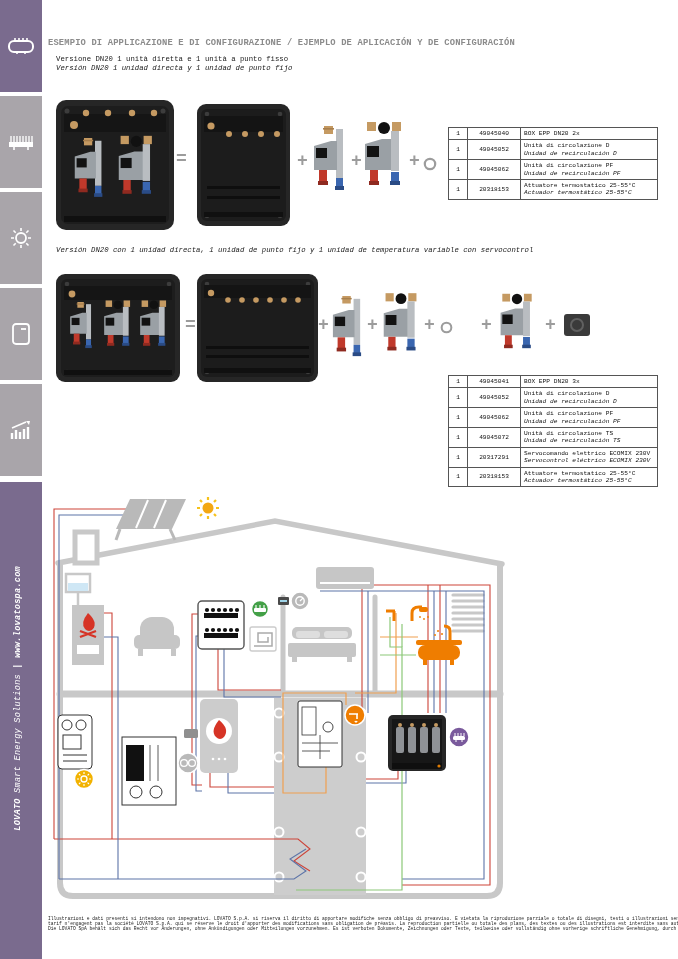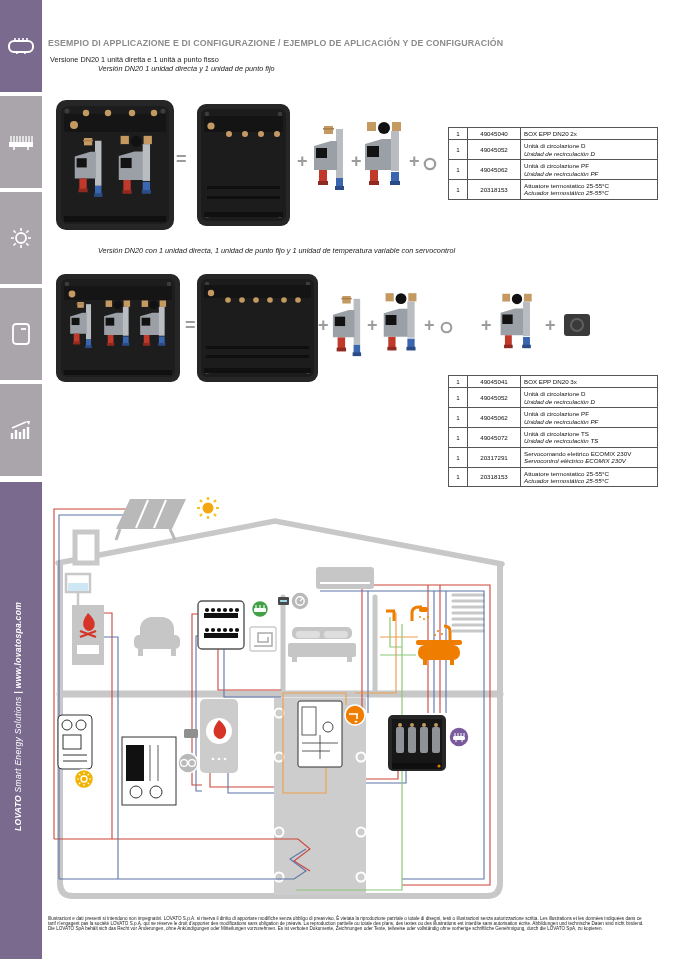--- a/index.html
+++ b/index.html
@@ -1,30 +1,30 @@
 <!DOCTYPE html>
 <html><head>
 <meta charset="utf-8">
 <style>
   html,body{margin:0;padding:0;background:#fff;}
   .page{position:relative;width:678px;height:959px;background:#fff;overflow:hidden;
-        font-family:Liberation Sans, sans-serif;color:#111;}
+        font-family:Liberation Mono, monospace;color:#111;}
   
   .tile{position:absolute;left:0;width:42px;height:92px;display:flex;align-items:center;justify-content:center;}
   .tile-gray{background:#a9a5aa;}
   .tile-purple{background:#7a6b8e;}
   .brand-strip{position:absolute;left:0;top:482px;width:42px;height:477px;background:#7a6b8e;}
   .vtext{position:absolute;left:13px;bottom:128px;writing-mode:vertical-rl;transform:rotate(180deg);
          color:#fff;font-size:8.5px;white-space:nowrap;font-style:italic;letter-spacing:.3px;}
   .vtext .bold{font-weight:bold;}
   .vtext .sp::before{content:" ";white-space:pre;}
   
   .h-title{position:absolute;left:48px;top:38px;font-size:8.8px;font-weight:bold;color:#8b8b8b;letter-spacing:.15px;}
-  .caption{position:absolute;left:50px;font-size:7.3px;line-height:9px;color:#1a1a1a;}
-  .caption .es{font-style:italic;margin-left:48px;}
+  .caption{position:absolute;left:56px;font-size:7.3px;line-height:9px;color:#1a1a1a;}
+  .caption .es{font-style:italic;}
   
   .fig{position:absolute;}
   .op{position:absolute;color:#9c9c9c;font-weight:bold;font-size:18px;line-height:18px;}
   
   .parts-table{position:absolute;left:448px;border-collapse:collapse;font-size:6.2px;line-height:7.4px;color:#111;}
   .parts-table td{border:1px solid #555;padding:2px 3px;vertical-align:middle;}
   .parts-table .qty{width:12px;text-align:center;}
   .parts-table .code{width:46px;text-align:center;}
   .parts-table .desc{width:130px;}
   .parts-table .desc .es{font-style:italic;display:block;}

